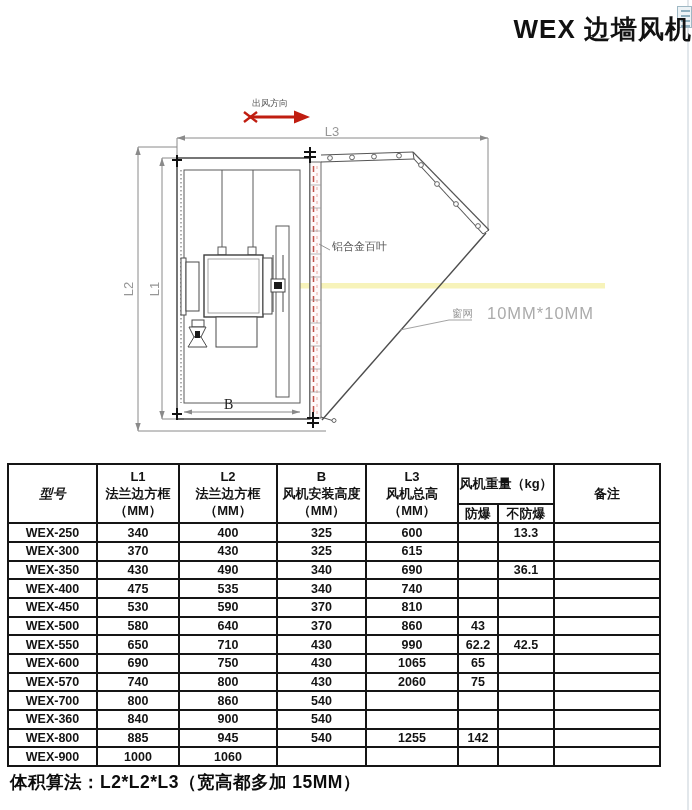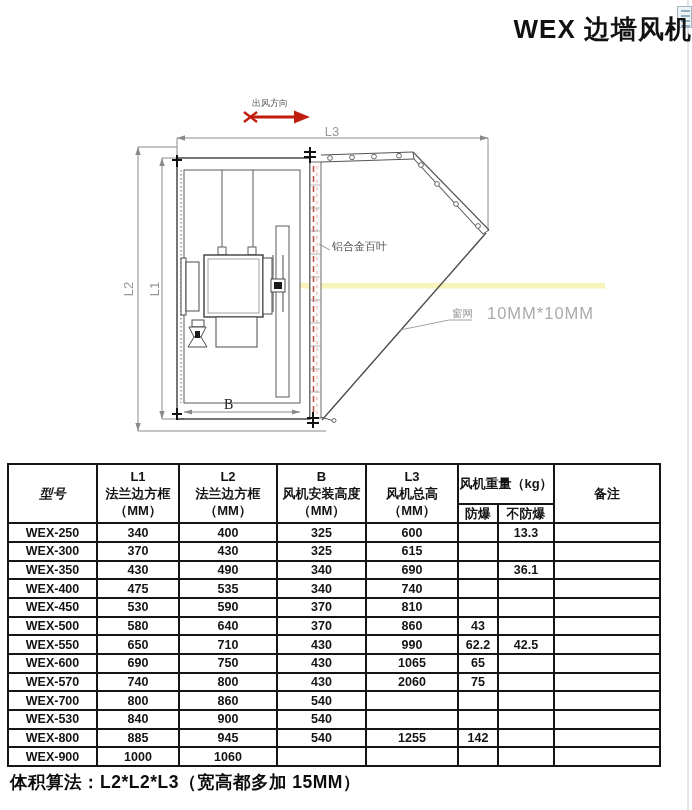--- a/index.html
+++ b/index.html
@@ -330,21 +330,21 @@
         <td>WEX-700</td>
         <td>800</td>
         <td>860</td>
         <td>540</td>
         <td></td>
         <td></td>
         <td></td>
         <td></td>
       </tr>
       <tr>
-        <td>WEX-530</td>
+        <td>WEX-360</td>
         <td>840</td>
         <td>900</td>
         <td>540</td>
         <td></td>
         <td></td>
         <td></td>
         <td></td>
       </tr>
       <tr>
         <td>WEX-800</td>

